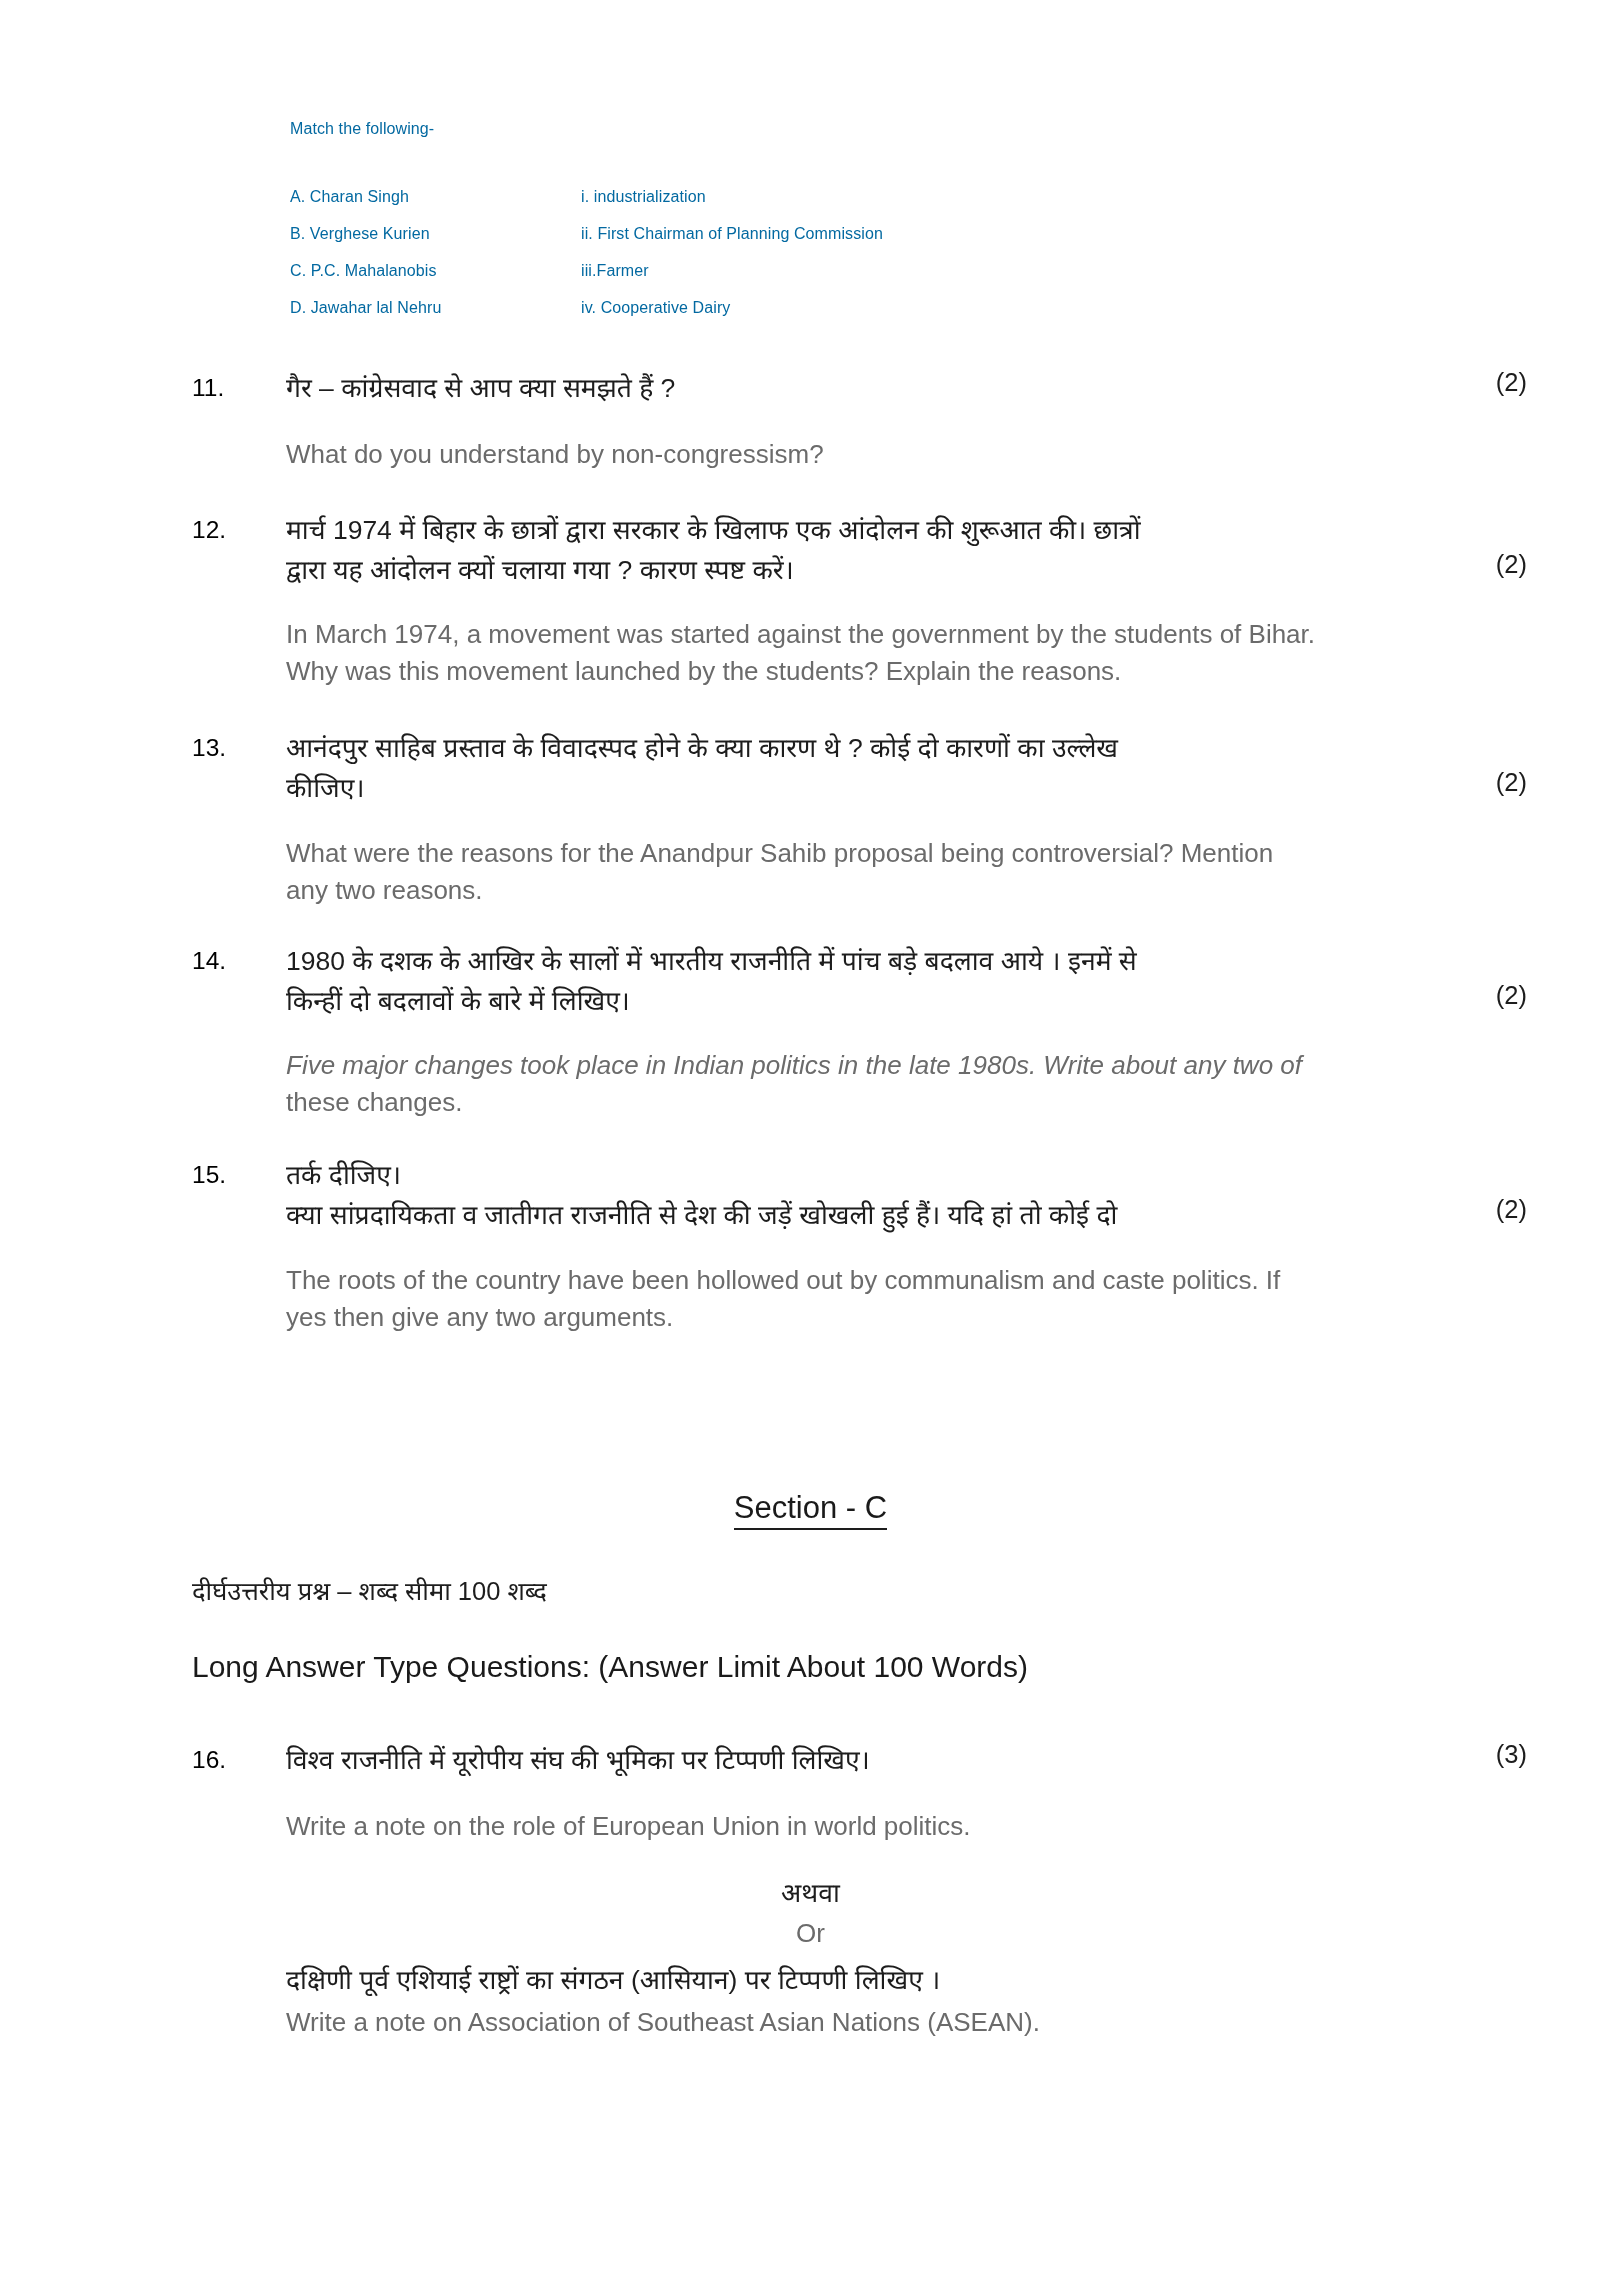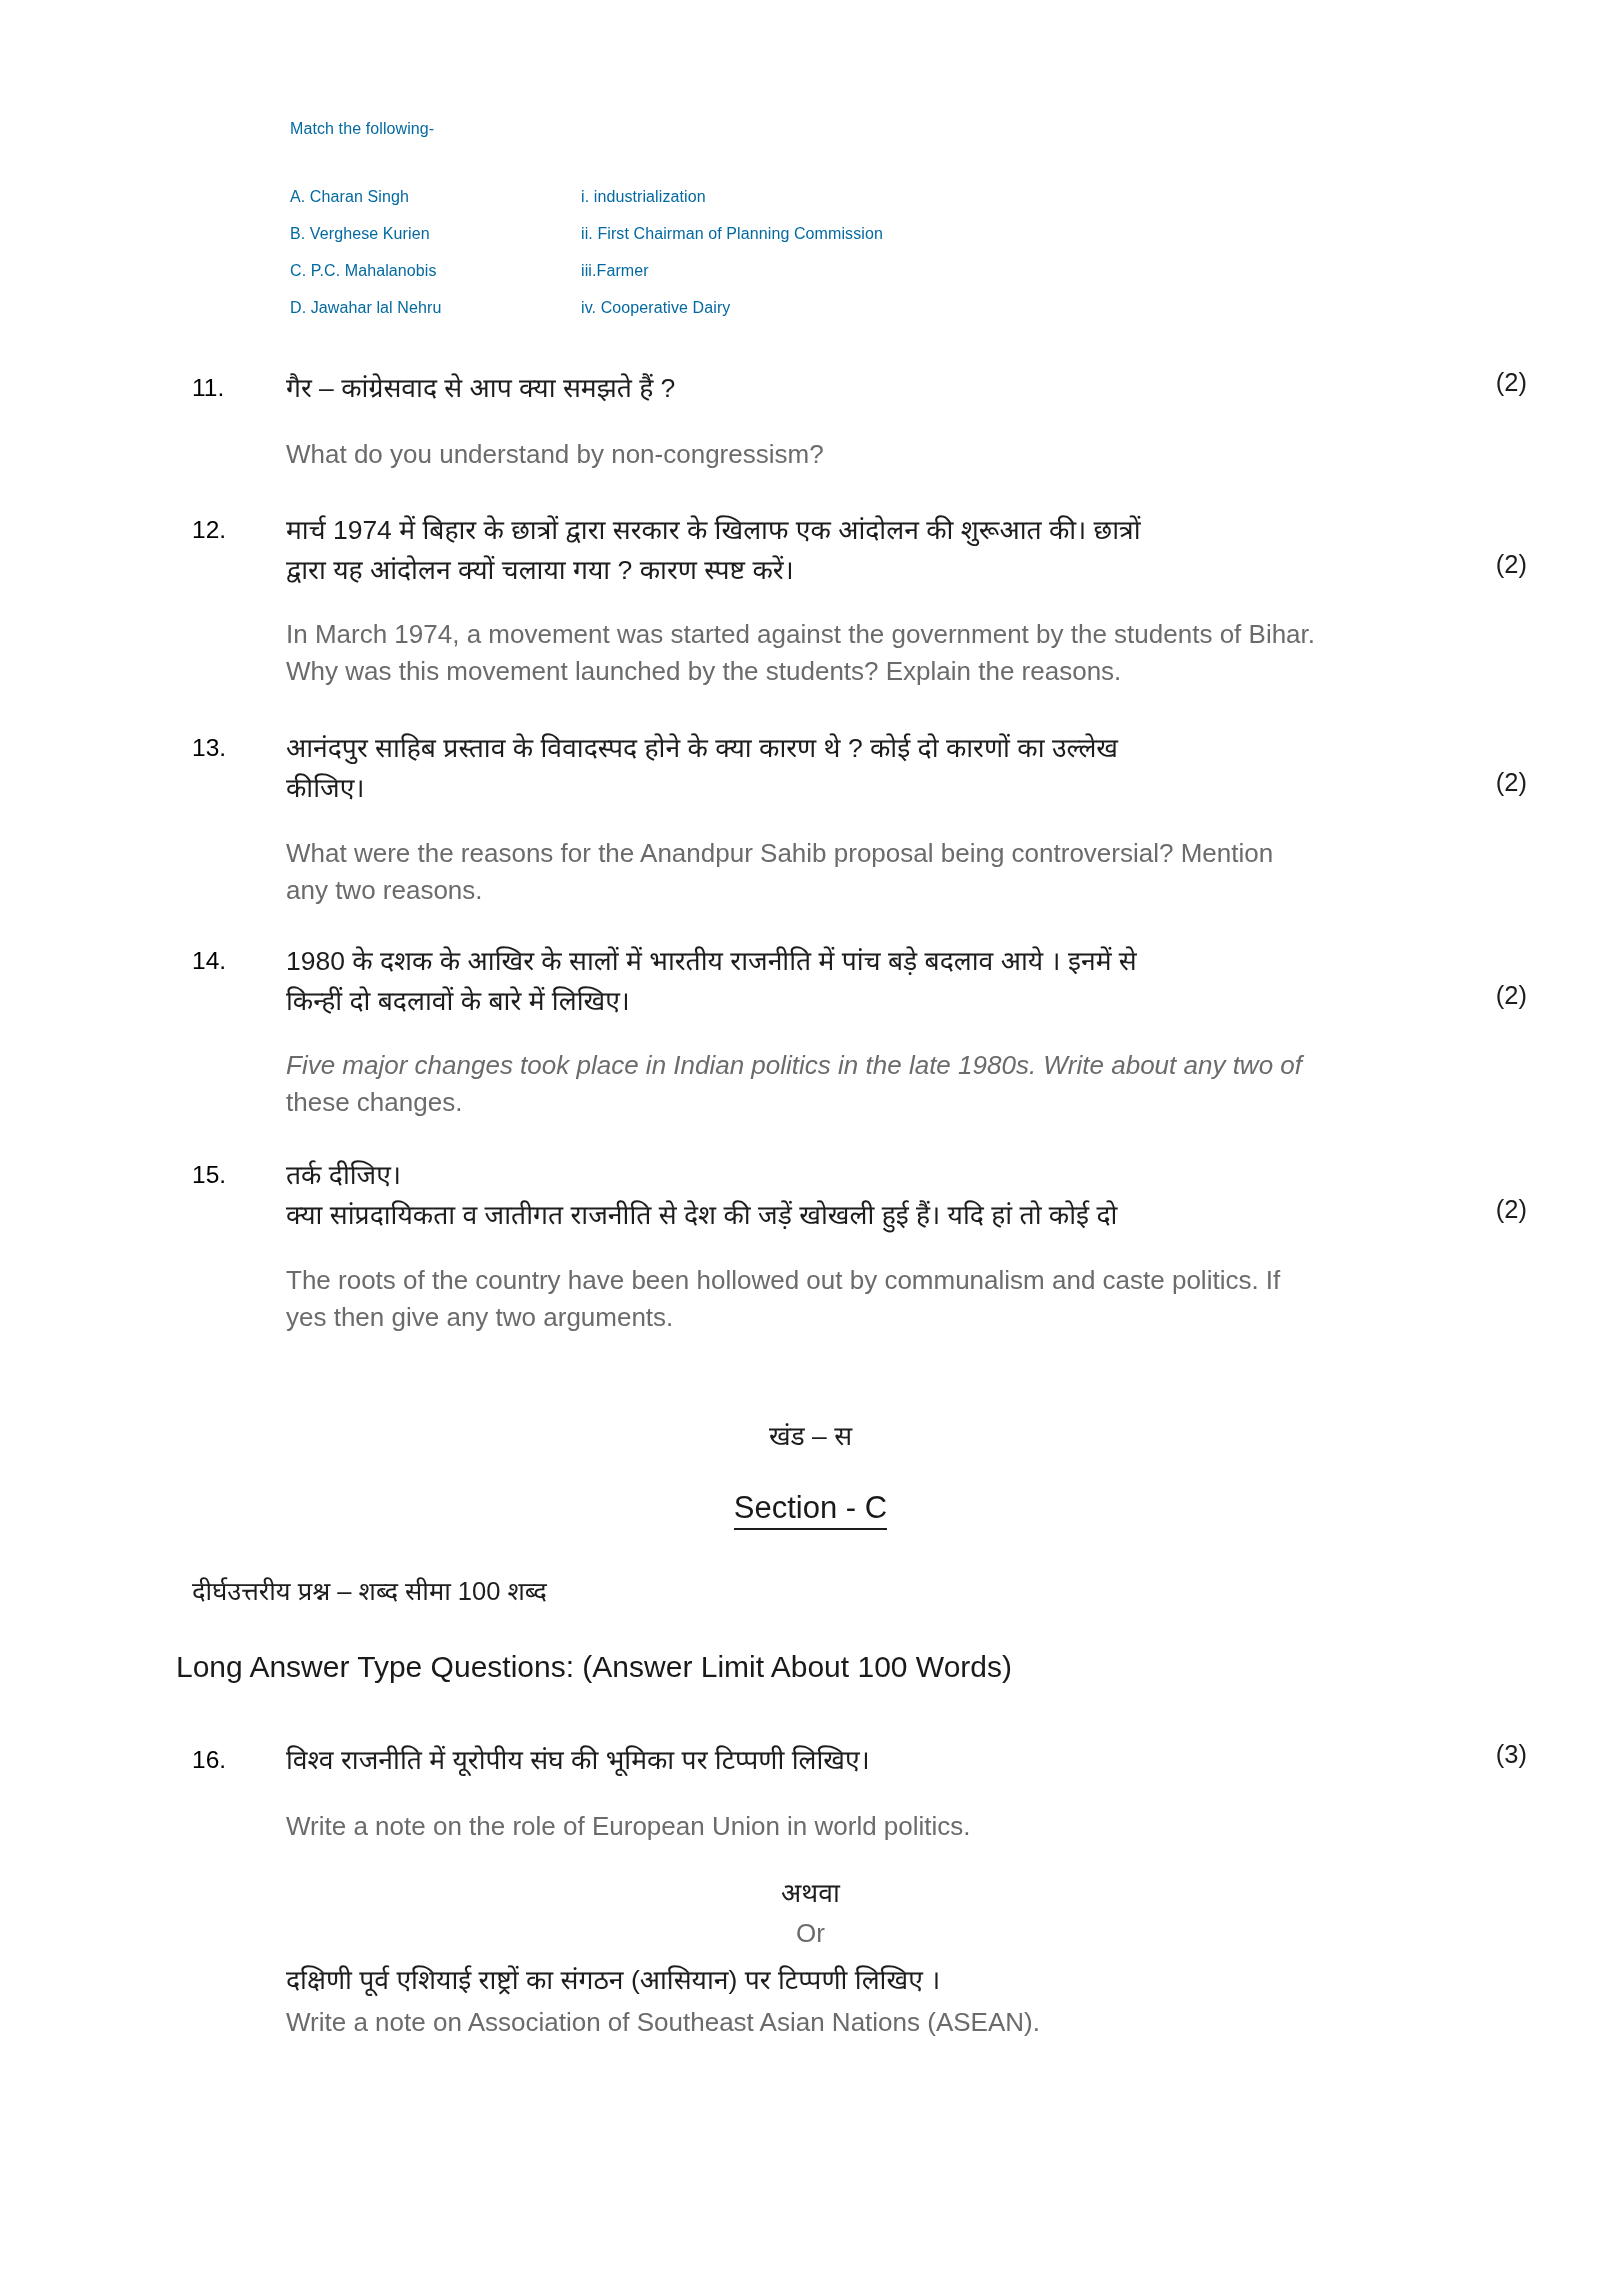--- a/index.html
+++ b/index.html
@@ -118,21 +118,21 @@
     color: #1a1a1a;
   }
   .subhead-hin {
     position: absolute;
     left: 192px;
     color: #1d1d1d;
     font-size: 25.5px;
   }
   .subhead-eng {
     position: absolute;
-    left: 176px;
+    left: 192px;
     color: #1a1a1a;
     font-size: 30px;
   }
 </style>
 </head>
 <body>
 
 <div class="page">
 
   <div class="match-intro eng">Match the following-</div>
@@ -202,21 +202,20 @@
     <div class="q-num">15.</div>
     <div class="q-body">
       <div class="hin-block">तर्क दीजिए।</div>
       <div class="hin-block">क्या सांप्रदायिकता व जातीगत राजनीति से देश की जड़ें खोखली हुई हैं। यदि हां तो कोई दो</div>
       <div class="marks" style="right:-100px; top:40px;">(2)</div>
       <div class="eng-block" style="margin-top:27.4px;">The roots of the country have been hollowed out by communalism and caste politics. If</div>
       <div class="eng-block">yes then give any two arguments.</div>
     </div>
   </div>
 
-  <div class="center-hin" style="top:1417px;">खंड – स</div>
 
   <div class="center-eng" style="top:1490px;">
     <span class="section-c">Section - C</span>
   </div>
 
   <div class="subhead-hin" style="top:1573px;">दीर्घउत्तरीय प्रश्न – शब्द सीमा 100 शब्द</div>
   <div class="subhead-eng" style="top:1650px;">Long Answer Type Questions: (Answer Limit About 100 Words)</div>
 
   <div class="q" style="top:1728px;margin-top:12px;">
     <div class="q-num">16.</div>

